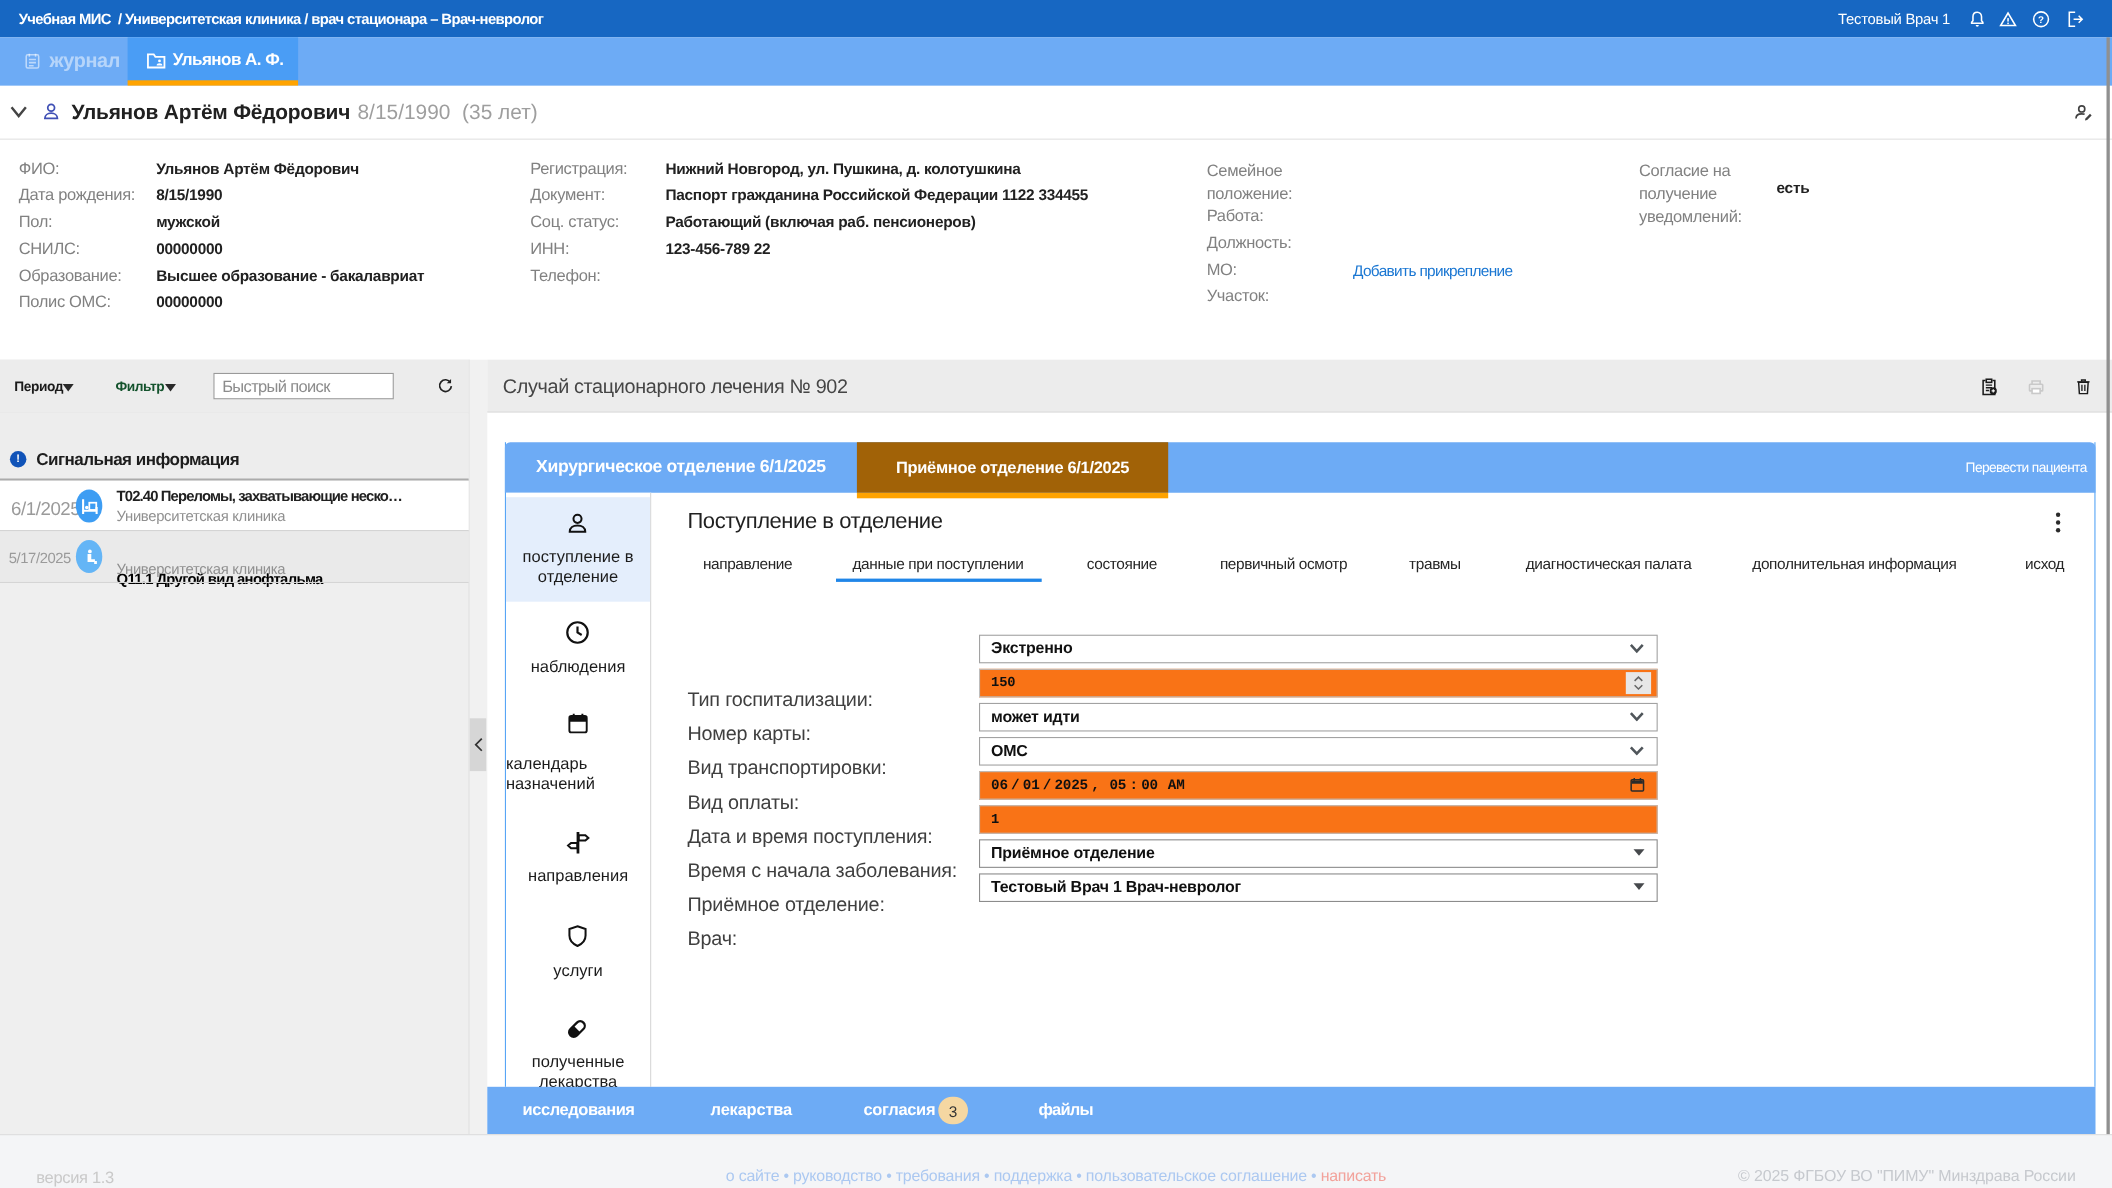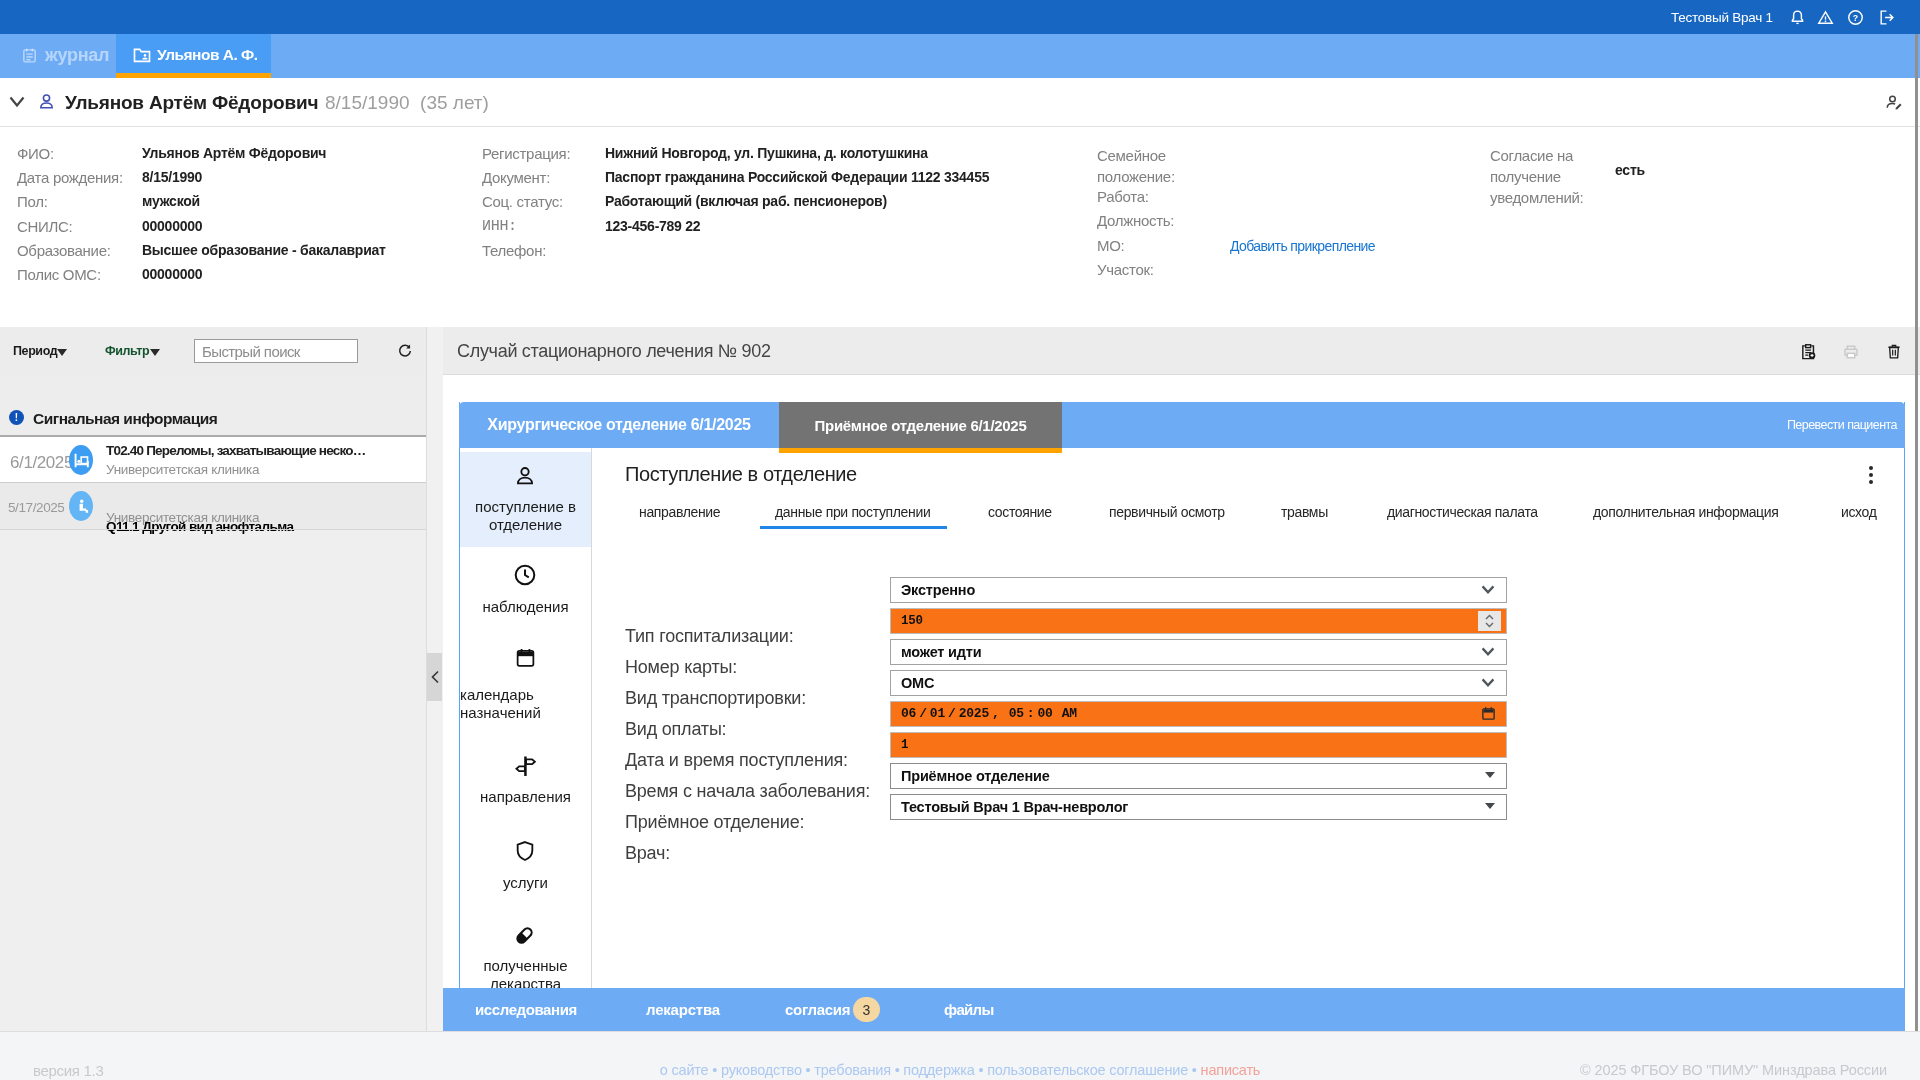--- a/index.html
+++ b/index.html
@@ -8,20 +8,21 @@
   .ab{position:absolute;white-space:nowrap;}
   #root{position:relative;width:1920px;height:1080px;background:#fff;}
   .tc{display:flex;align-items:center;justify-content:center;}
   .vc{display:flex;align-items:center;}
 </style>
 </head>
 <body>
 <div id="root">
 
 <div class="ab" style="left:0;top:0;width:1920px;height:34px;background:#1767c2;"></div>
+<div class="ab vc" style="left:17px;top:0;height:34px;color:#fff;font-size:13.5px;font-weight:bold;letter-spacing:-.55px;">Учебная МИС&nbsp; / Университетская клиника / врач стационара – Врач-невролог</div>
 <div class="ab vc" style="left:1671px;top:0;height:34px;color:#fff;font-size:13.5px;letter-spacing:-.25px;">Тестовый Врач 1</div>
 
 <svg class="ab" style="left:1789px;top:9px;" width="17" height="17" viewBox="0 0 24 24">
       <path d="M12 3c-3.3 0-5.5 2.4-5.5 5.8v5L4.8 16v1.2h14.4V16l-1.7-2.2v-5C17.5 5.4 15.3 3 12 3z" fill="none" stroke="#fff" stroke-width="2"></path>
       <path d="M10 19.5a2 2 0 0 0 4 0z" fill="#fff"></path>
     </svg>
 
 <svg class="ab" style="left:1817px;top:9px;" width="17" height="17" viewBox="0 0 24 24">
       <path d="M12 4 2.5 20h19z" fill="none" stroke="#fff" stroke-width="2"></path>
       <rect x="11" y="10.5" width="2" height="4.5" fill="#fff"></rect>
@@ -85,21 +86,21 @@
 <div class="lb" style="left:17px;top:242px;">Образование:</div>
       <div class="vl" style="left:142px;top:242px;">Высшее образование - бакалавриат</div>
 <div class="lb" style="left:17px;top:266px;">Полис ОМС:</div>
       <div class="vl" style="left:142px;top:266px;">00000000</div>
 <div class="lb" style="left:482px;top:145px;">Регистрация:</div>
       <div class="vl" style="left:605px;top:145px;">Нижний Новгород, ул. Пушкина, д. колотушкина</div>
 <div class="lb" style="left:482px;top:169px;">Документ:</div>
       <div class="vl" style="left:605px;top:169px;">Паспорт гражданина Российской Федерации 1122 334455</div>
 <div class="lb" style="left:482px;top:193px;">Соц. статус:</div>
       <div class="vl" style="left:605px;top:193px;">Работающий (включая раб. пенсионеров)</div>
-<div class="lb" style="left:482px;top:218px;font-family:Liberation Mono, monospace;">ИНН:</div>
+<div class="lb" style="left:482px;top:218px;">ИНН:</div>
       <div class="vl" style="left:605px;top:218px;">123-456-789 22</div>
 <div class="lb" style="left:482px;top:242px;">Телефон:</div>
 <div class="lb" style="left:1097px;top:145px;line-height:21px;">Семейное<br>положение:</div>
 <div class="lb" style="left:1097px;top:188px;">Работа:</div>
 <div class="lb" style="left:1097px;top:212px;">Должность:</div>
 <div class="lb" style="left:1097px;top:237px;">МО:</div>
 <div style="position:absolute;left:1230px;top:238px;color:#1976d2;white-space:nowrap;font-size:14px;letter-spacing:-.6px;">Добавить прикрепление</div>
 <div class="lb" style="left:1097px;top:261px;">Участок:</div>
 <div class="lb" style="left:1490px;top:145px;line-height:21px;">Согласие на<br>получение<br>уведомлений:</div>
 <div class="vl" style="left:1615px;top:162px;">есть</div>
@@ -178,21 +179,21 @@
       <path d="M5.5 6h13l-1 15.5h-11z" fill="none" stroke="#1b1b1b" stroke-width="2"></path>
       <path d="M3.5 5.5h17" stroke="#1b1b1b" stroke-width="2"></path>
       <path d="M9.5 5V3h5v2" fill="none" stroke="#1b1b1b" stroke-width="2"></path>
       <path d="M10 9.5v8.5M14 9.5v8.5" stroke="#1b1b1b" stroke-width="1.8"></path>
     </svg>
 
 <div class="ab" style="left:459px;top:402px;width:1446px;height:586px;border-left:1px solid #57a5f6;border-right:1px solid #57a5f6;box-sizing:border-box;"></div>
 
 <div class="ab" style="left:459px;top:402px;width:1446px;height:46px;background:#6dabf5;border-radius:5px 5px 0 0;"></div>
 <div class="ab tc" style="left:459px;top:402px;width:320px;height:46px;font-size:16px;font-weight:bold;color:#fff;letter-spacing:-.3px;">Хирургическое отделение 6/1/2025</div>
-<div class="ab tc" style="left:779px;top:402px;width:283px;height:46px;background:#737373;font-size:15px;font-weight:bold;color:#fff;letter-spacing:-.3px;">Приёмное отделение 6/1/2025</div>
+<div class="ab tc" style="left:779px;top:402px;width:283px;height:46px;background:#a16207;font-size:15px;font-weight:bold;color:#fff;letter-spacing:-.3px;">Приёмное отделение 6/1/2025</div>
 <div class="ab" style="left:779px;top:448px;width:283px;height:5px;background:#ffa300;"></div>
 <div class="ab vc" style="left:auto;right:23px;top:402px;height:46px;font-size:12.5px;color:#fff;letter-spacing:-.55px;">Перевести пациента</div>
 
 <div class="ab" style="left:460px;top:448px;width:132px;height:540px;background:#fff;border-right:1px solid #d8d8d8;box-sizing:border-box;"></div>
 <div class="ab" style="left:460px;top:452px;width:131px;height:95px;background:#e4eefc;"></div>
 <svg class="ab" style="left:514px;top:465px;" width="22" height="22" viewBox="0 0 24 24">
       <circle cx="12" cy="7.3" r="4" fill="none" stroke="#111" stroke-width="2"></circle>
       <path d="M4.3 20c0-4 3.4-6.2 7.7-6.2s7.7 2.2 7.7 6.2z" fill="none" stroke="#111" stroke-width="2"></path>
     </svg>
 <div class="ab" style="left:460px;top:498px;width:131px;text-align:center;font-size:15px;color:#1b1b1b;line-height:17.5px;">поступление в<br>отделение</div>

